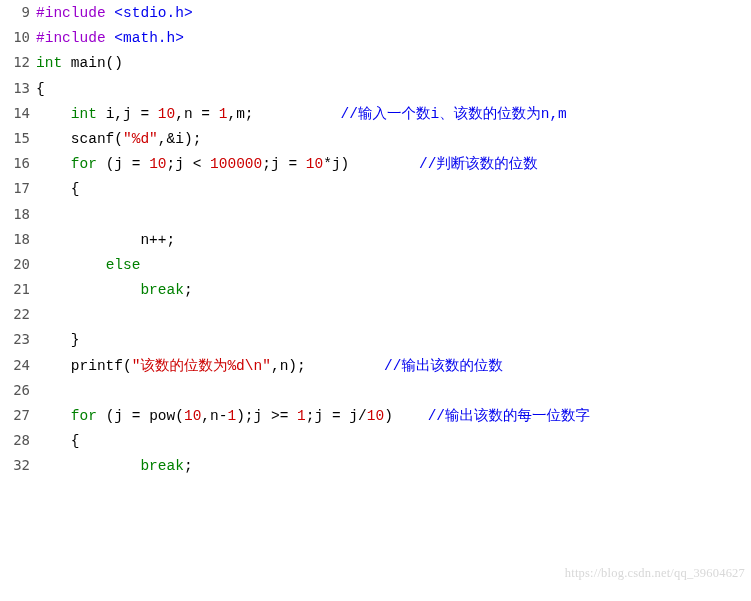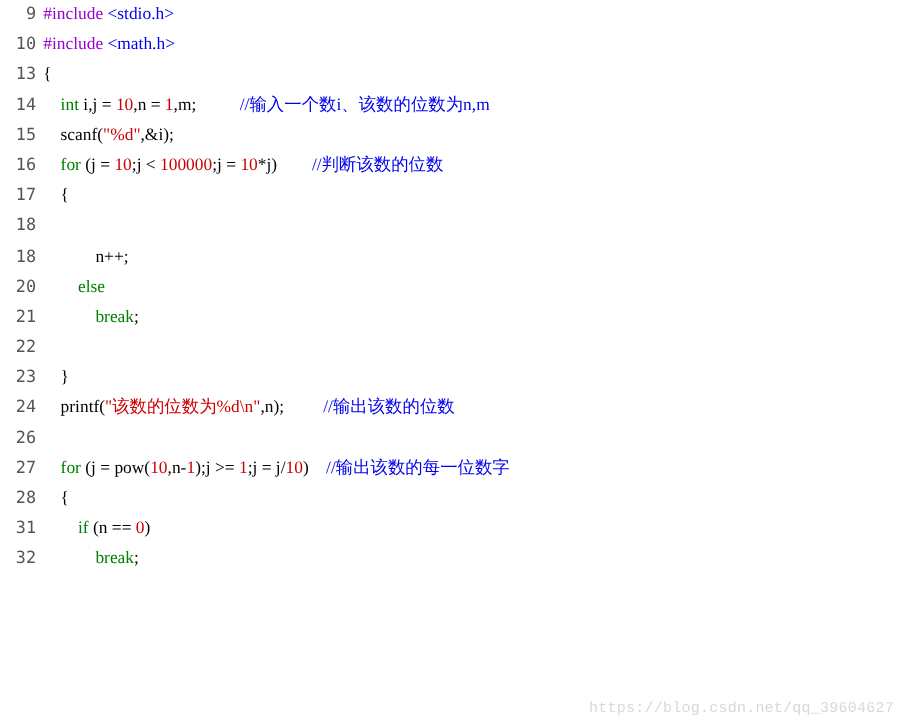--- a/index.html
+++ b/index.html
@@ -30,61 +30,61 @@
     width: 30px;
     min-width: 30px;
     text-align: right;
     color: #555555;
     font-family: "DejaVu Sans Mono", monospace;
     font-size: 14px;
     padding-right: 6px;
     user-select: none;
   }
   .code-text {
-    font-family: Liberation Serif, serif;
+    font-family: Liberation Mono, monospace;
     font-size: 14.5px;
     color: #000000;
     white-space: pre;
   }
   .kw      { color: #008000; }
   .str     { color: #cc0000; }
   .pre     { color: #9900cc; }
   .cmt     { color: #0000ee; }
   .num     { color: #cc0000; }
   .plain   { color: #000000; }
   .watermark {
     position: absolute;
     right: 6px;
-    bottom: 4px;
-    font-family: Liberation Mono, monospace;
+    bottom: 20px;
+    font-family: Liberation Serif, serif;
     font-size: 12.5px;
     color: #d8d8d8;
     letter-spacing: 0.2px;
     user-select: none;
   }
 </style>
 </head>
 <body>
 
 <div id="code-block">
   <div id="code-lines">
       <div class="code-row"><span class="gutter">9</span><span class="code-text"><span class="pre">#include </span><span class="cmt">&lt;stdio.h&gt;</span></span></div>
       <div class="code-row"><span class="gutter">10</span><span class="code-text"><span class="pre">#include </span><span class="cmt">&lt;math.h&gt;</span></span></div>
+      <div class="code-row"><span class="gutter">12</span><span class="code-text"><span class="kw">int </span><span class="plain">main()</span></span></div>
       <div class="code-row"><span class="gutter">13</span><span class="code-text"><span class="plain">{</span></span></div>
       <div class="code-row"><span class="gutter">14</span><span class="code-text"><span class="plain">    </span><span class="kw">int </span><span class="plain">i,j = </span><span class="num">10</span><span class="plain">,n = </span><span class="num">1</span><span class="plain">,m;</span><span class="plain">          </span><span class="cmt">//输入一个数i、该数的位数为n,m</span></span></div>
       <div class="code-row"><span class="gutter">15</span><span class="code-text"><span class="plain">    scanf(</span><span class="str">"%d"</span><span class="plain">,&amp;i);</span></span></div>
       <div class="code-row"><span class="gutter">16</span><span class="code-text"><span class="plain">    </span><span class="kw">for </span><span class="plain">(j = </span><span class="num">10</span><span class="plain">;j &lt; </span><span class="num">100000</span><span class="plain">;j = </span><span class="num">10</span><span class="plain">*</span><span class="plain">j)</span><span class="plain">        </span><span class="cmt">//判断该数的位数</span></span></div>
       <div class="code-row"><span class="gutter">17</span><span class="code-text"><span class="plain">    {</span></span></div>
       <div class="code-row"><span class="gutter">18</span></div>
       <div class="code-row"><span class="gutter">18</span><span class="code-text"><span class="plain">            n++;</span></span></div>
       <div class="code-row"><span class="gutter">20</span><span class="code-text"><span class="plain">        </span><span class="kw">else</span></span></div>
       <div class="code-row"><span class="gutter">21</span><span class="code-text"><span class="plain">            </span><span class="kw">break</span><span class="plain">;</span></span></div>
       <div class="code-row"><span class="gutter">22</span><span class="code-text"></span></div>
       <div class="code-row"><span class="gutter">23</span><span class="code-text"><span class="plain">    }</span></span></div>
       <div class="code-row"><span class="gutter">24</span><span class="code-text"><span class="plain">    printf(</span><span class="str">"该数的位数为%d\n"</span><span class="plain">,n);</span><span class="plain">         </span><span class="cmt">//输出该数的位数</span></span></div>
       <div class="code-row"><span class="gutter">26</span><span class="code-text"></span></div>
       <div class="code-row"><span class="gutter">27</span><span class="code-text"><span class="plain">    </span><span class="kw">for </span><span class="plain">(j = pow(</span><span class="num">10</span><span class="plain">,n-</span><span class="num">1</span><span class="plain">);j &gt;= </span><span class="num">1</span><span class="plain">;j = j/</span><span class="num">10</span><span class="plain">)</span><span class="plain">    </span><span class="cmt">//输出该数的每一位数字</span></span></div>
       <div class="code-row"><span class="gutter">28</span><span class="code-text"><span class="plain">    {</span></span></div>
-      <div class="code-row"><span class="gutter">31</span><span class="code-text"><span class="plain">        </span><span class="kw">if </span><span class="plain">(n == </span><span class="num">0</span><span class="plain">)</span></span></div>
       <div class="code-row"><span class="gutter">32</span><span class="code-text"><span class="plain">            </span><span class="kw">break</span><span class="plain">;</span></span></div>
     </div>
   <div class="watermark">https://blog.csdn.net/qq_39604627</div>
 </div>
 
 </body></html>

